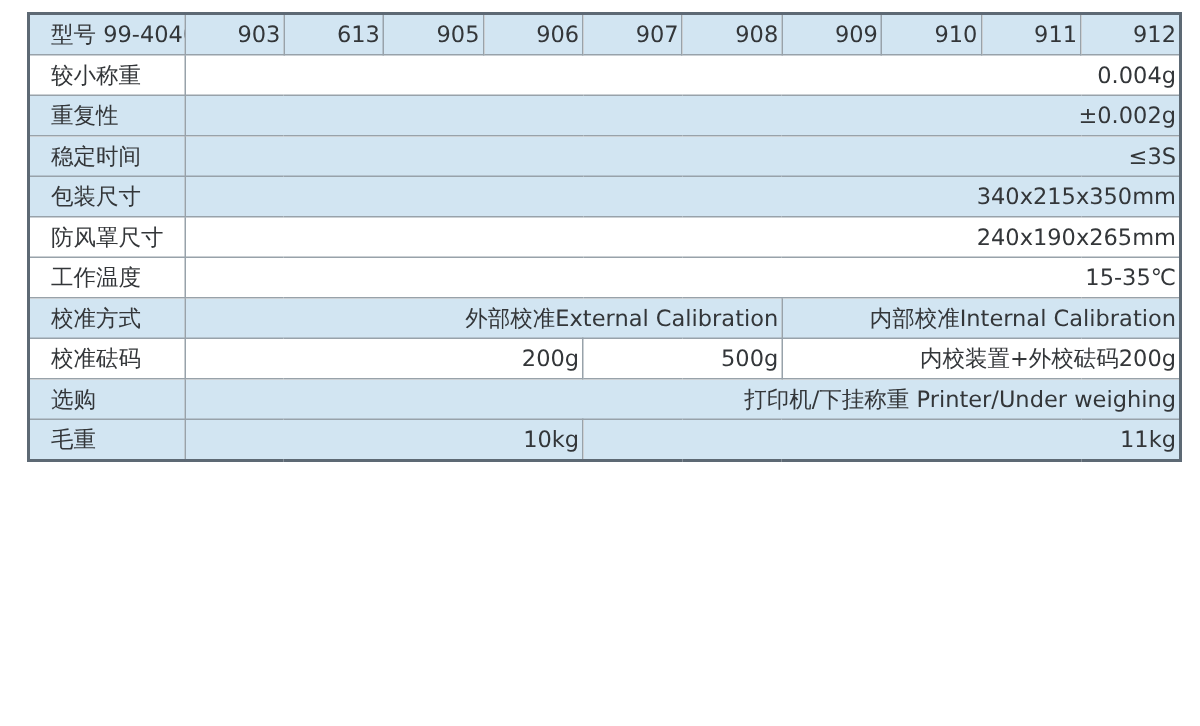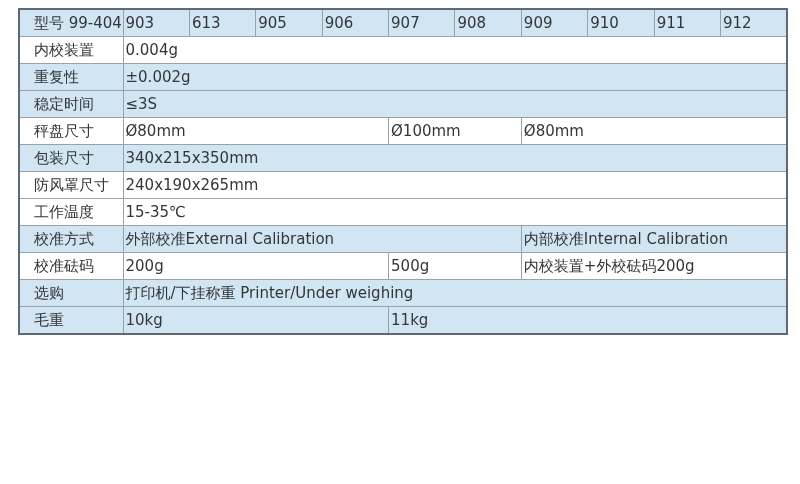--- a/index.html
+++ b/index.html
@@ -22,21 +22,21 @@
     width: 770px;
     margin: 8px 0 0 18px;
     border: 2px solid #5d6974;
     color: #333639;
   }
   table.spec-table td {
     border: 1px solid #98a2aa;
     height: 26px;
     font-size: 15px;
     line-height: 26px;
-    text-align: left;
+    text-align: right;
     padding: 0 2px;
     white-space: nowrap;
     overflow: hidden;
     background: #ffffff;
   }
   table.spec-table tr.alt td {
     background: #d2e5f2;
   }
   table.spec-table td.label {
     text-align: left;
@@ -70,36 +70,30 @@
           <td>905</td>
           <td>906</td>
           <td>907</td>
           <td>908</td>
           <td>909</td>
           <td>910</td>
           <td>911</td>
           <td>912</td>
         </tr>
         <tr>
-          <td class="label">内校装置</td>
+          <td class="label">较小称重</td>
           <td colspan="10">0.004g</td>
         </tr>
         <tr class="alt">
           <td class="label">重复性</td>
           <td colspan="10">±0.002g</td>
         </tr>
         <tr class="alt">
           <td class="label">稳定时间</td>
           <td colspan="10">≤3S</td>
-        </tr>
-        <tr>
-          <td class="label">秤盘尺寸</td>
-          <td colspan="4">Ø80mm</td>
-          <td colspan="2">Ø100mm</td>
-          <td colspan="4">Ø80mm</td>
         </tr>
         <tr class="alt">
           <td class="label">包装尺寸</td>
           <td colspan="10">340x215x350mm</td>
         </tr>
         <tr>
           <td class="label">防风罩尺寸</td>
           <td colspan="10">240x190x265mm</td>
         </tr>
         <tr>

